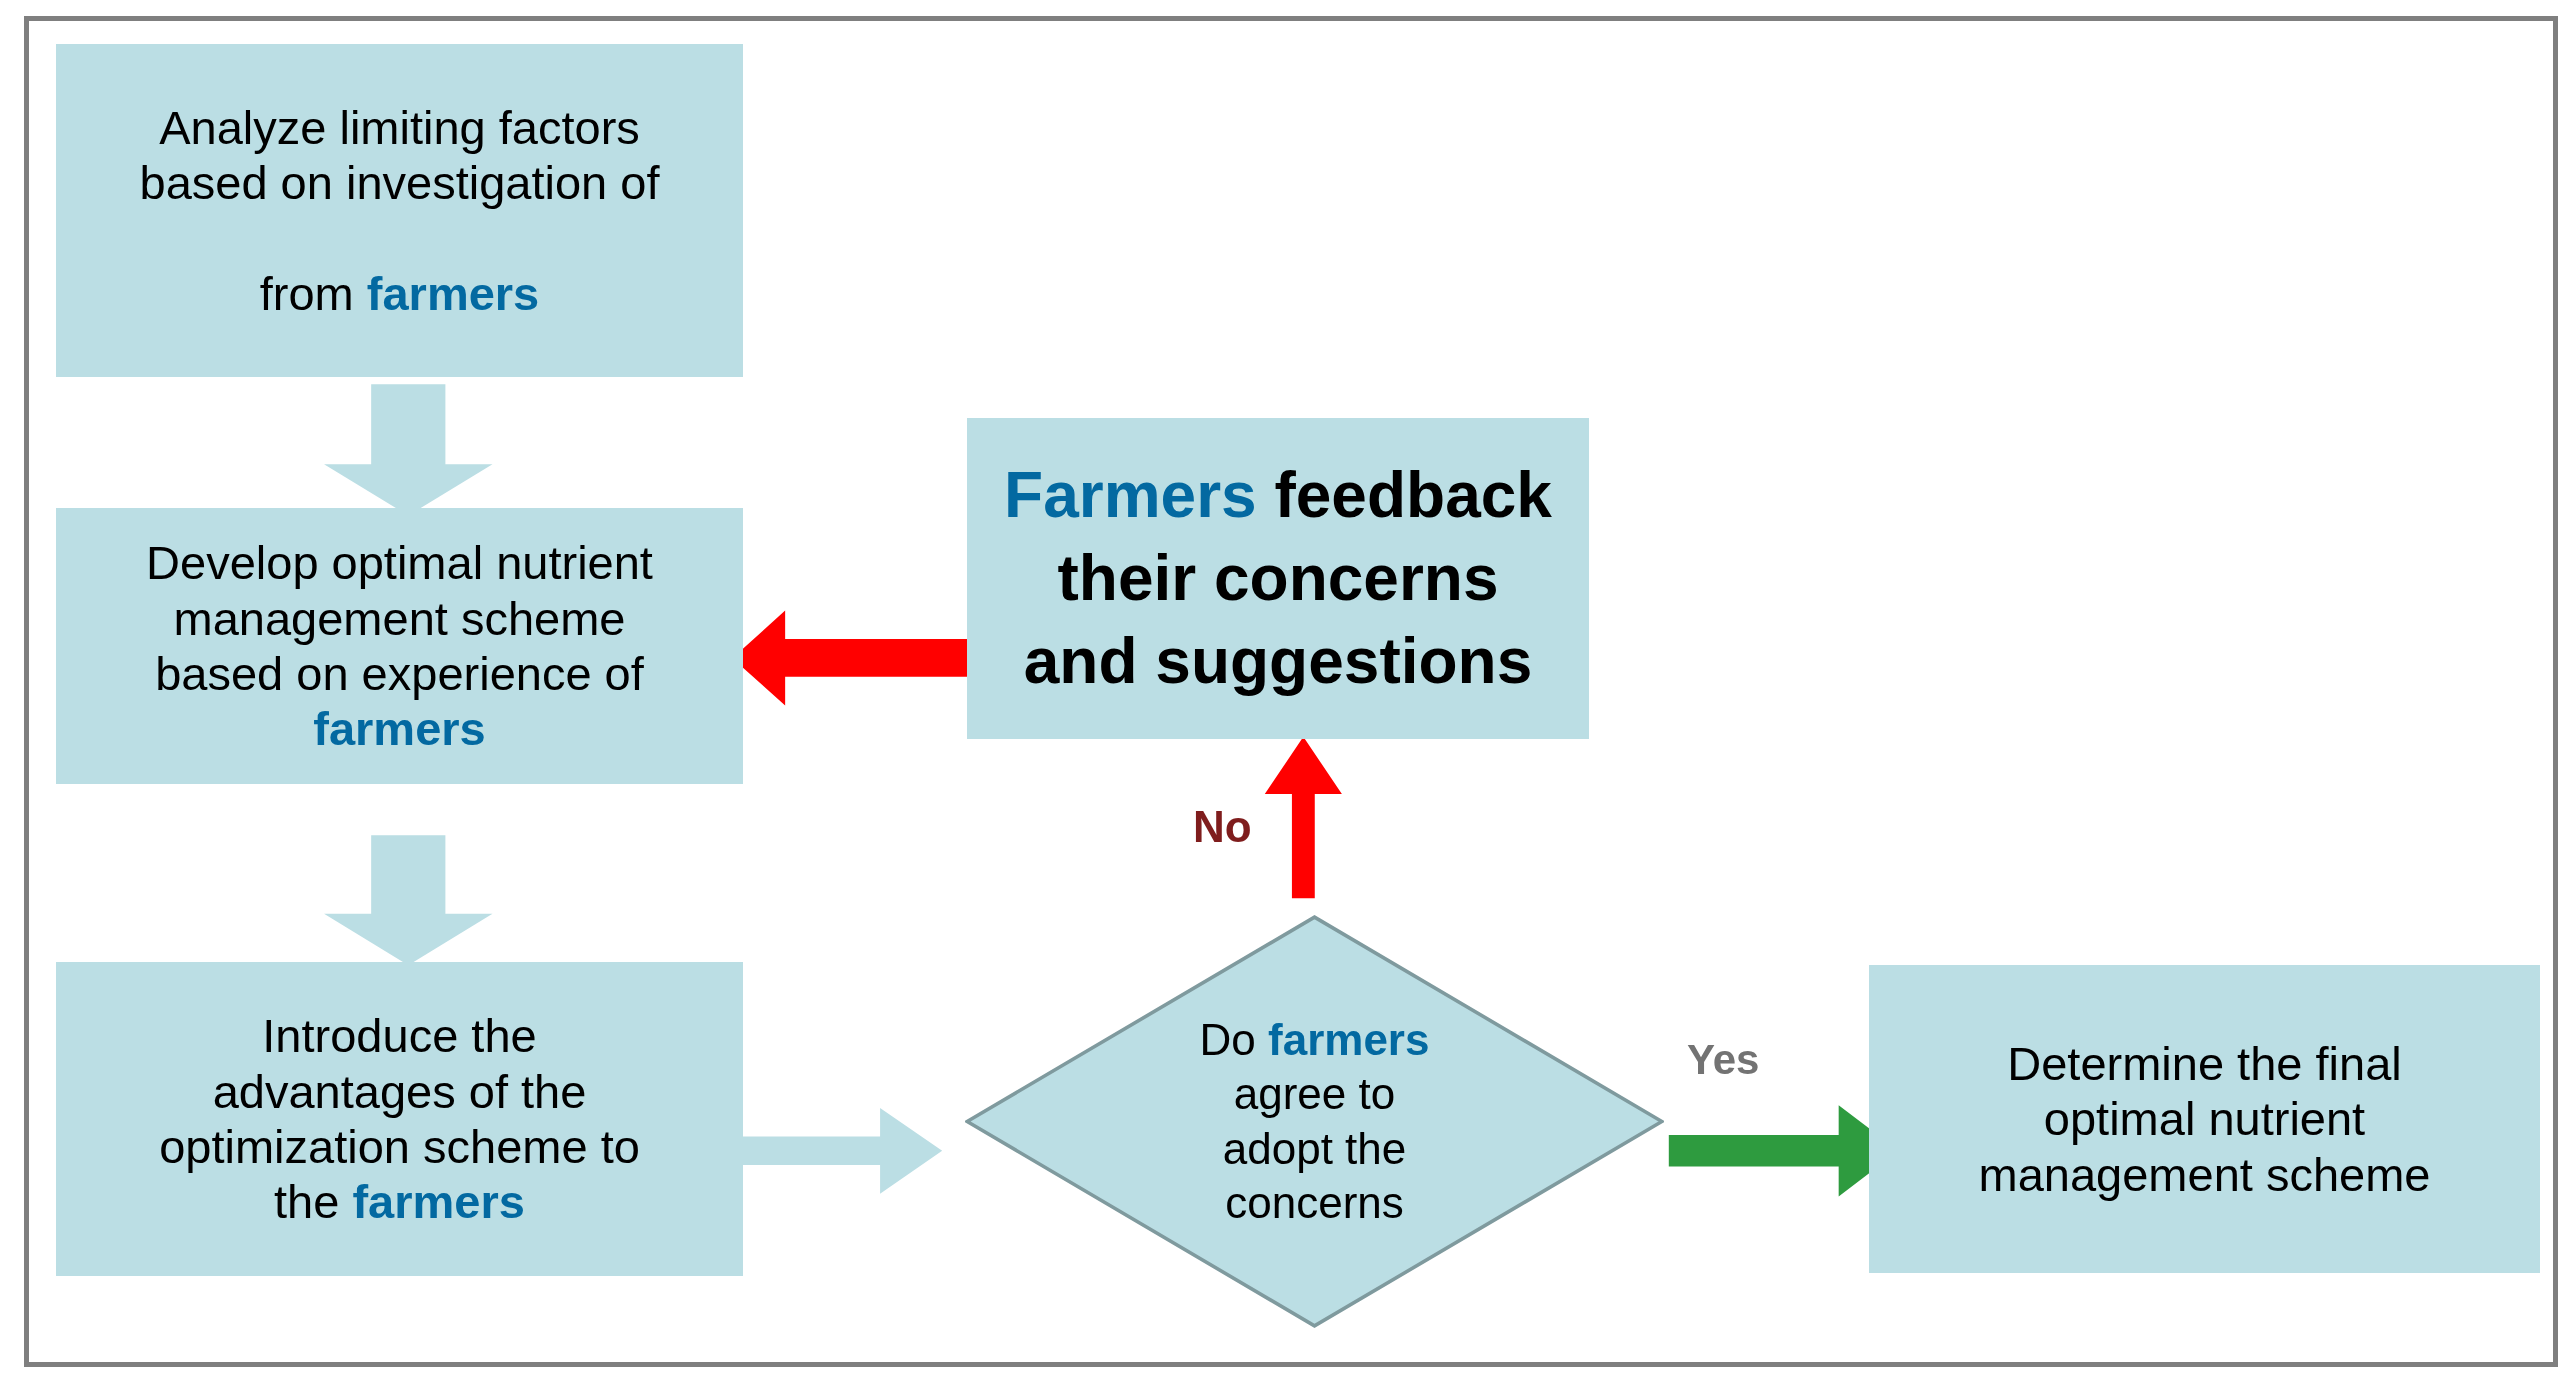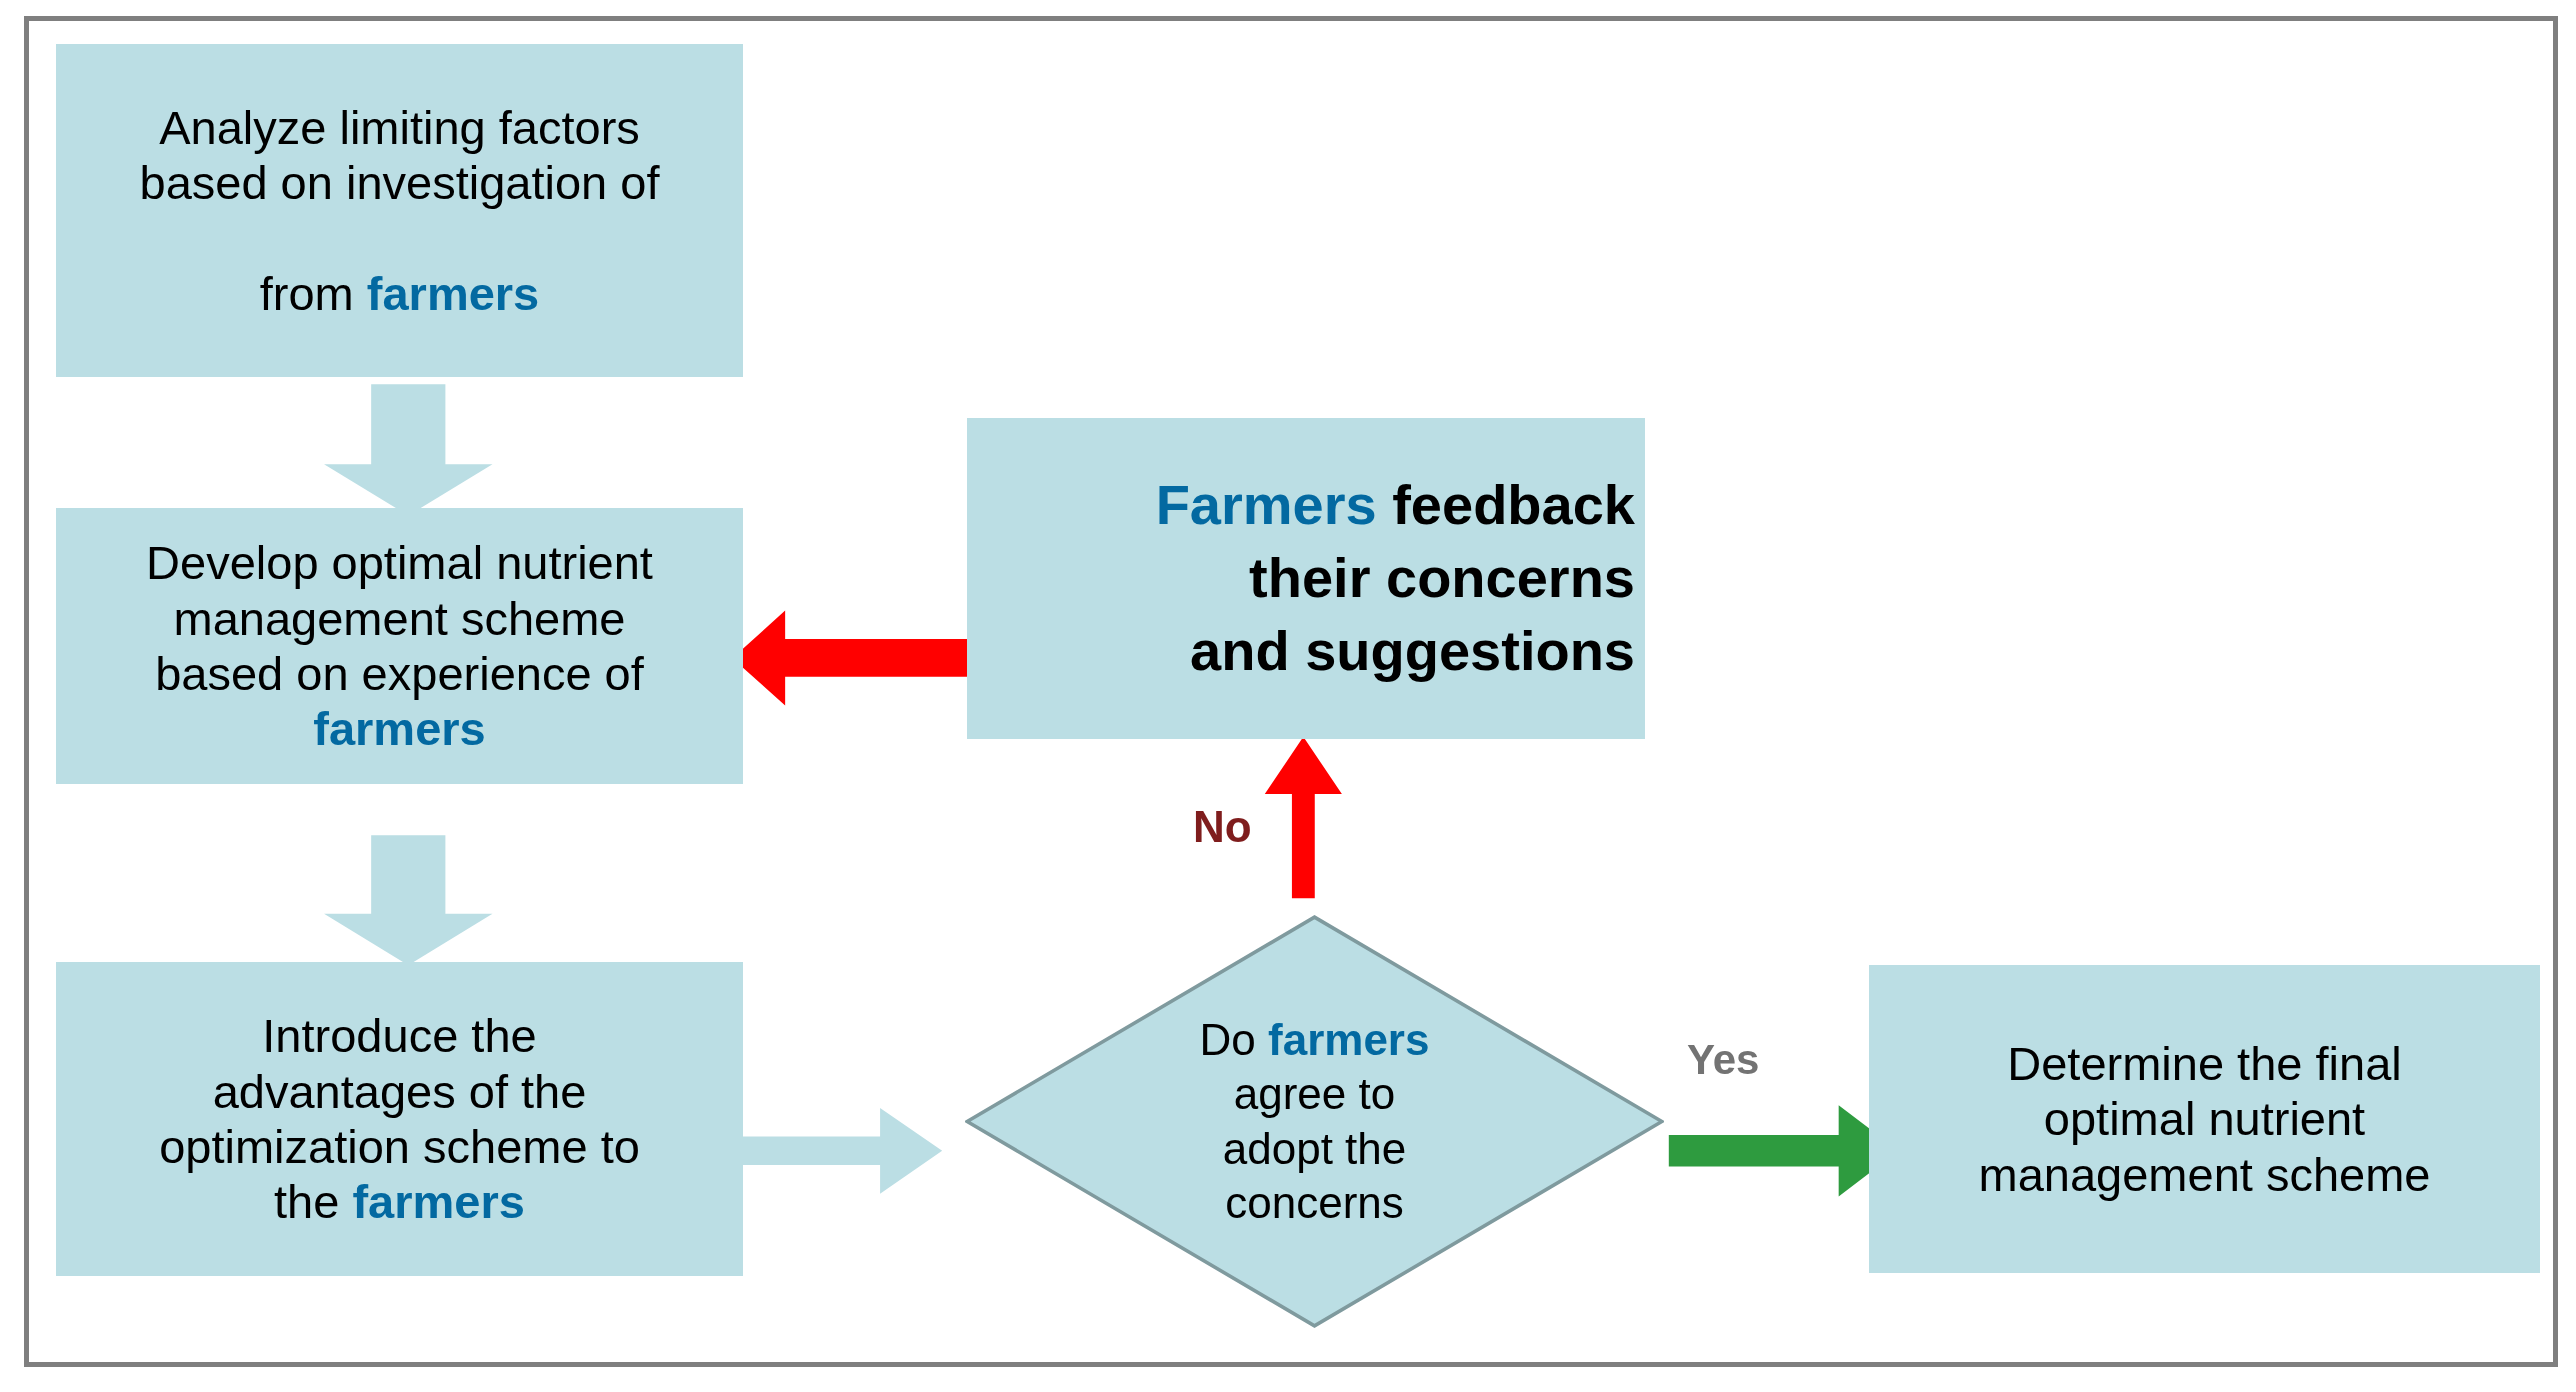--- a/index.html
+++ b/index.html
@@ -46,21 +46,21 @@
     text-align: center;
     color: #000000;
     line-height: 1.18;
     padding: 2.9px 10px;
   }
   .proc-box .txt { width: 100%; }
 
   #box-analyze   { left: 56px;  top: 44px;   width: 687px;  height: 333px; font-size: 47px; align-items: center; }
   #box-develop   { left: 56px;  top: 508px;  width: 687px;  height: 276px; font-size: 47px; align-items: center; }
   #box-introduce { left: 56px;  top: 962px; width: 687px;  height: 314px; font-size: 47px; }
-  #box-feedback  { left: 967px; top: 418px; width: 678px;  height: 321px; font-size: 56px; font-weight: bold; line-height: 1.30; text-align: right; }
+  #box-feedback  { left: 967px; top: 418px; width: 622px;  height: 321px; font-size: 64px; font-weight: bold; line-height: 1.30; }
   #box-final     { left: 1869px; top: 965px; width: 671px; height: 308px; font-size: 47px; }
 
   .hl-red { color: #0369a1; font-weight: bold; }
 
   
   #diamond-wrap {
     position: absolute;
     left: 965px;
     top: 915px;
     width: 699px;

